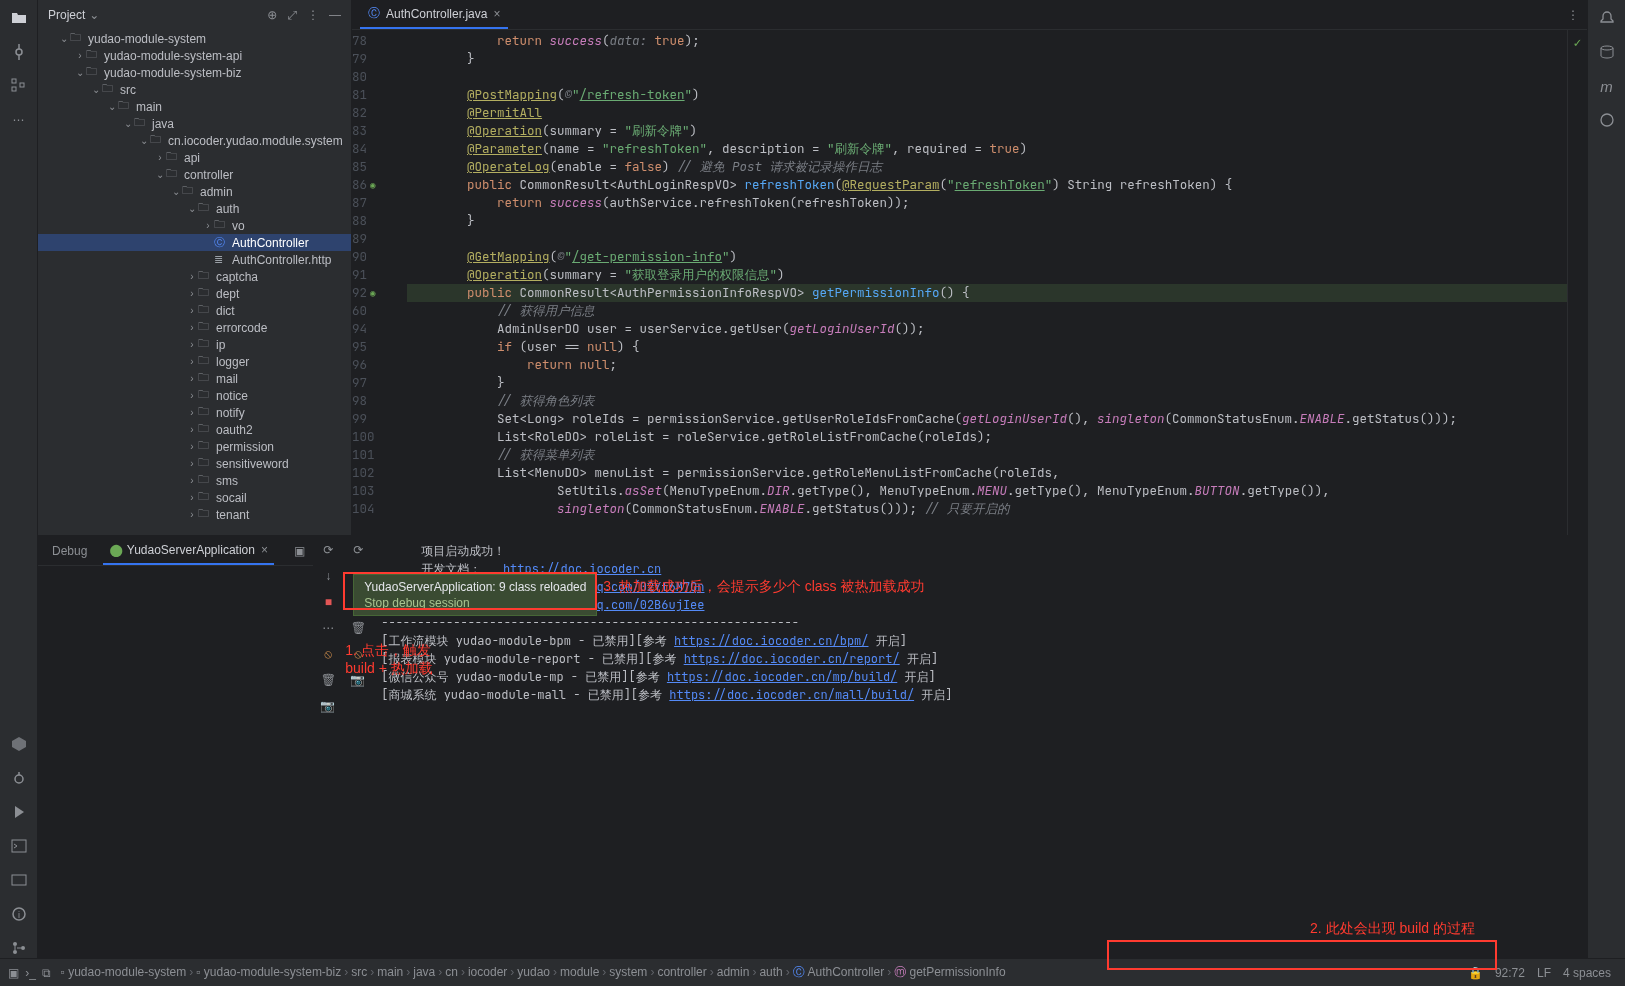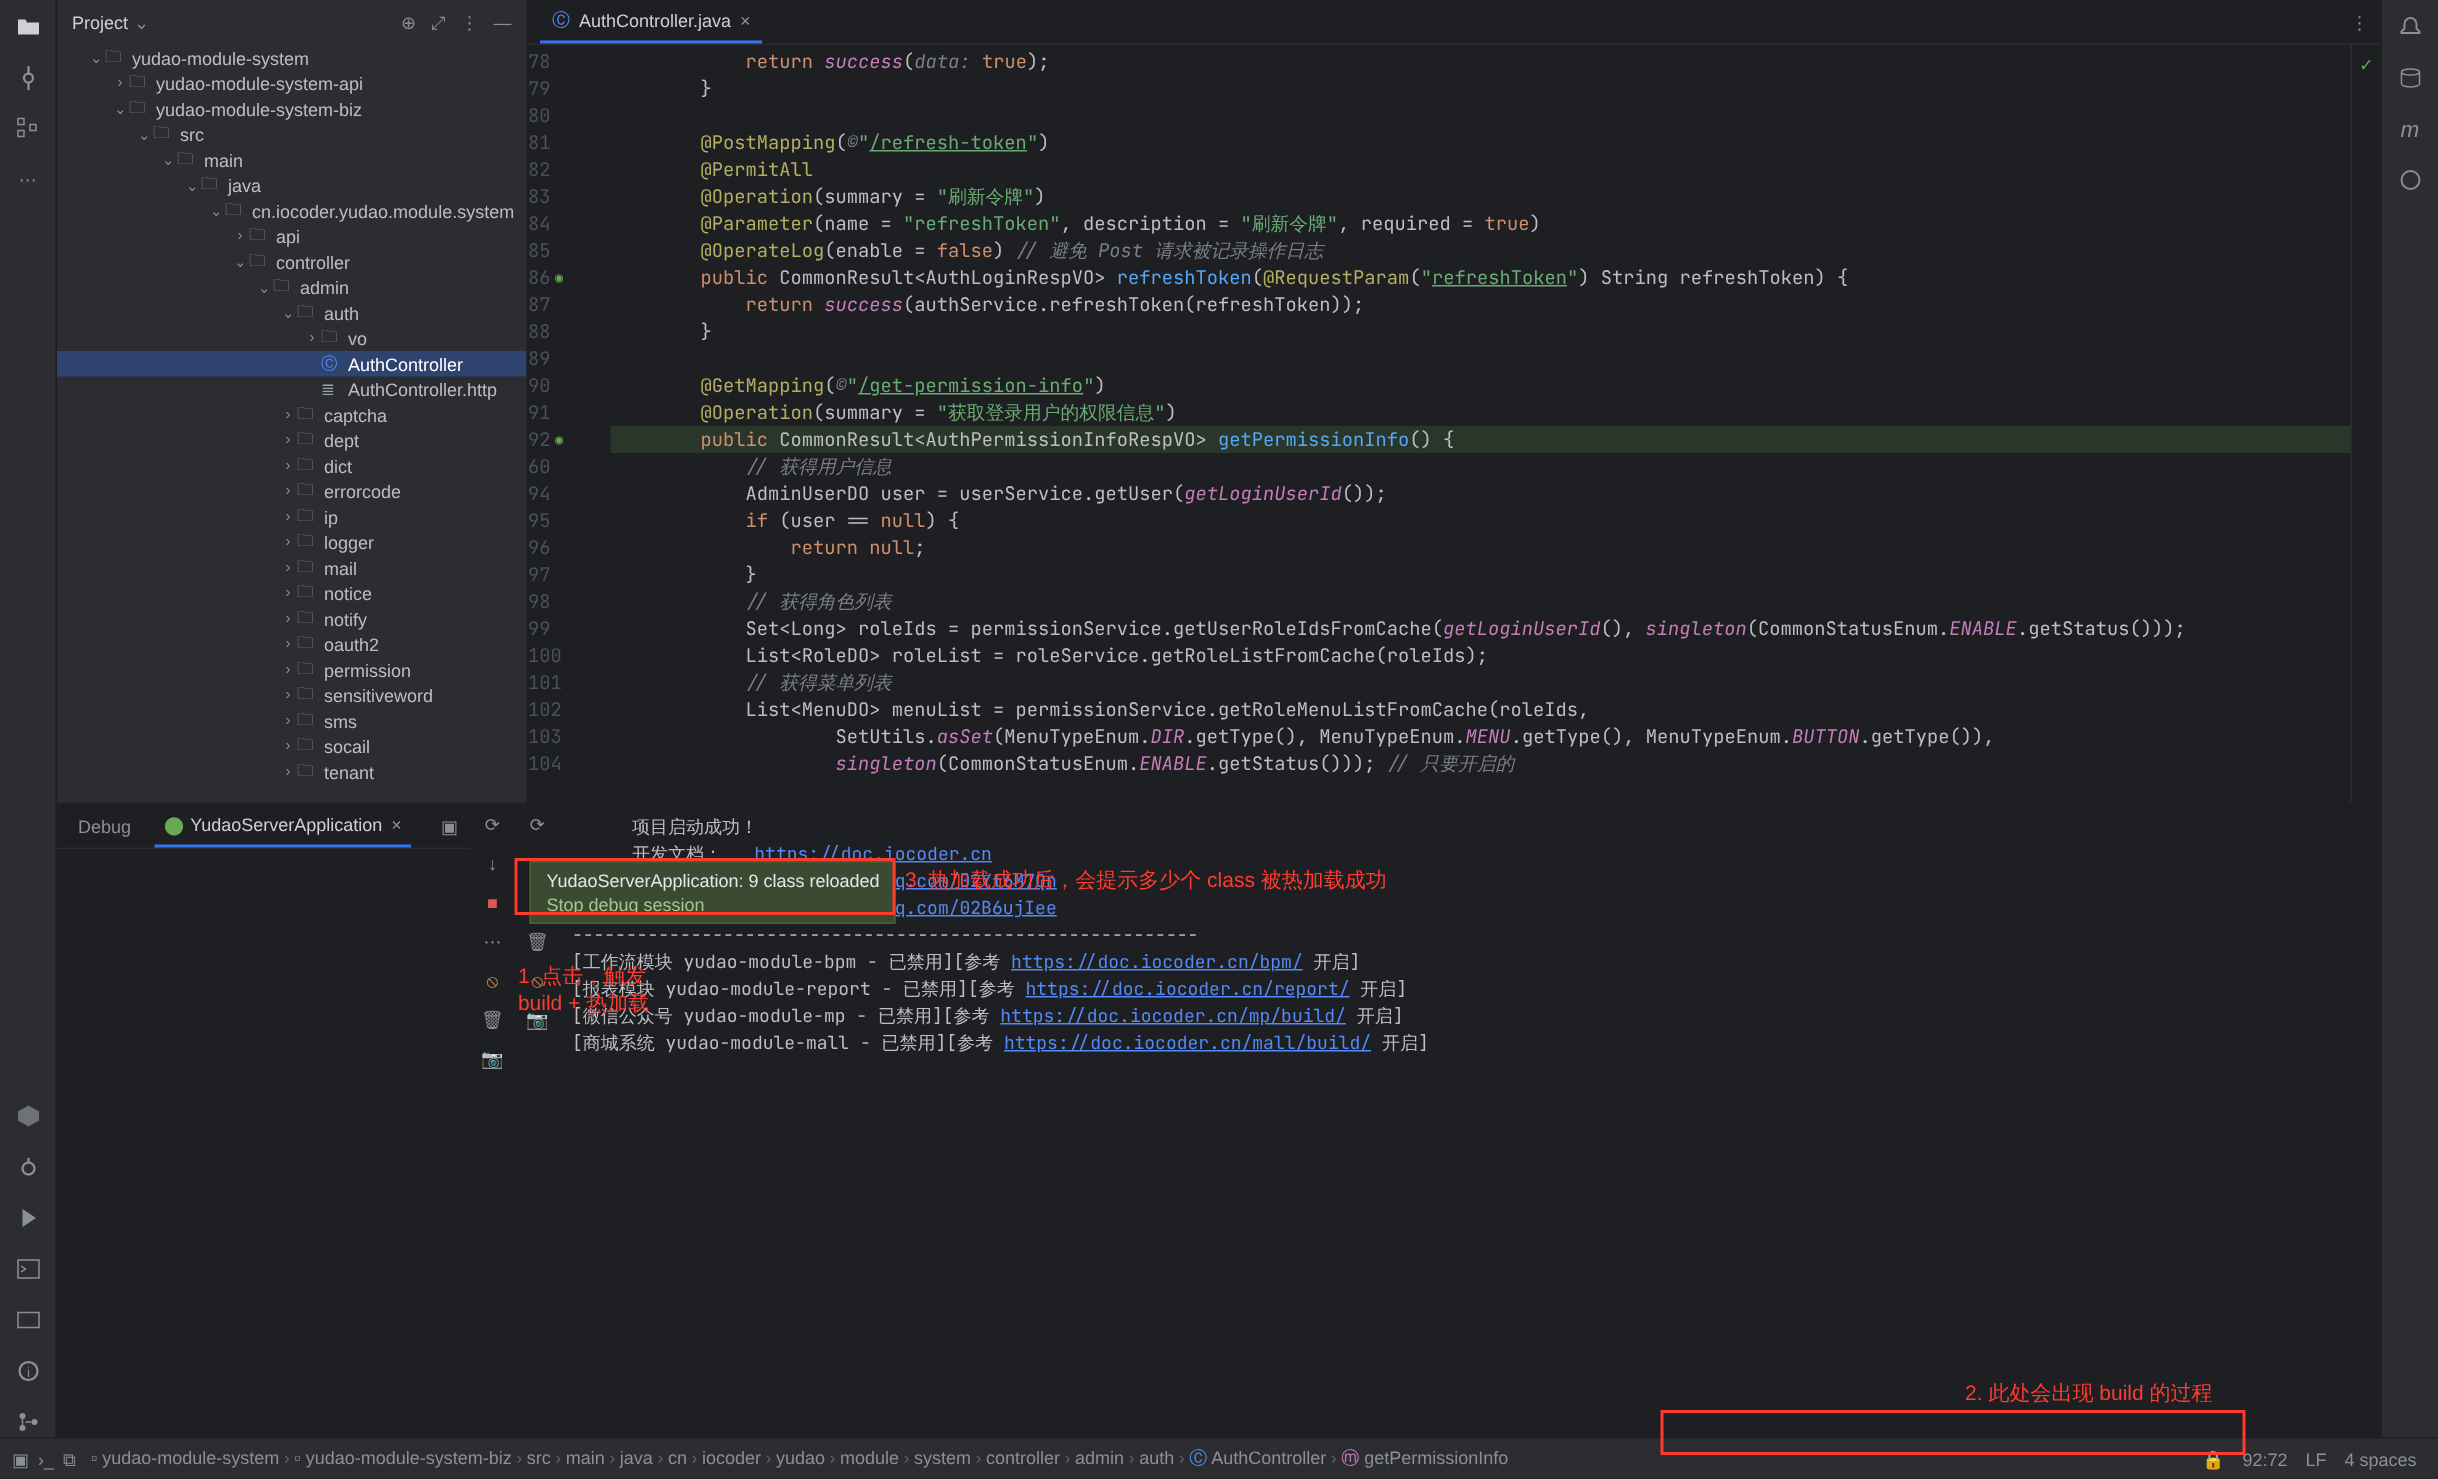--- a/index.html
+++ b/index.html
@@ -23,21 +23,21 @@
 .editor { background: #1e1f22; display: flex; flex-direction: column; }
 .tab-bar { display: flex; align-items: center; height: 30px; border-bottom: 1px solid #2b2d30; padding: 0 8px; }
 .tab { display: flex; align-items: center; gap: 6px; padding: 0 8px; height: 100%; border-bottom: 2px solid #3574f0; color: #ced0d6; }
 .code-area { flex: 1; display: flex; font-family: "JetBrains Mono", Consolas, monospace; font-size: 12.5px; overflow: hidden; }
 .gutter { width: 55px; color: #4b5059; padding: 2px 10px 0 0; line-height: 18px; user-select: none; }
 .gutter-icon { position:absolute; margin-left:3px; color:#6ba855; font-size:9px;}
 .code-lines { flex: 1; line-height: 18px; white-space: pre; padding-top: 2px; color: #bcbec4; }
 .code-lines .kw { color: #cf8e6d; }
 .code-lines .str { color: #6aab73; }
 .code-lines .str-u { color: #6aab73; text-decoration: underline; }
-.code-lines .ann { color: #b3ae60; }
+.code-lines .ann { color: #b3ae60; text-decoration: underline; }
 .code-lines .cmt { color: #7a7e85; font-style: italic; }
 .code-lines .fn { color: #c77dbb; font-style: italic; }
 .code-lines .fnc { color: #56a8f5; }
 .code-lines .hl { background:#2b362b; display:inline-block; width:100%; }
 .lower { background: #1e1f22; display: flex; }
 .debug-tabbar { display: flex; align-items: center; height: 30px; border-bottom: 1px solid #2b2d30; padding: 0 8px; gap: 10px; }
 .debug-tab { padding: 0 6px; color: #8c8f94; }
 .debug-tab.active { color: #ced0d6; border-bottom: 2px solid #3574f0; height:100%; display:flex; align-items:center; }
 .debug-body { flex: 1; display: flex; position: relative; }
 .debug-rail { width: 30px; display: flex; flex-direction: column; align-items: center; gap: 10px; padding-top: 6px; color: #8c8f94; }

